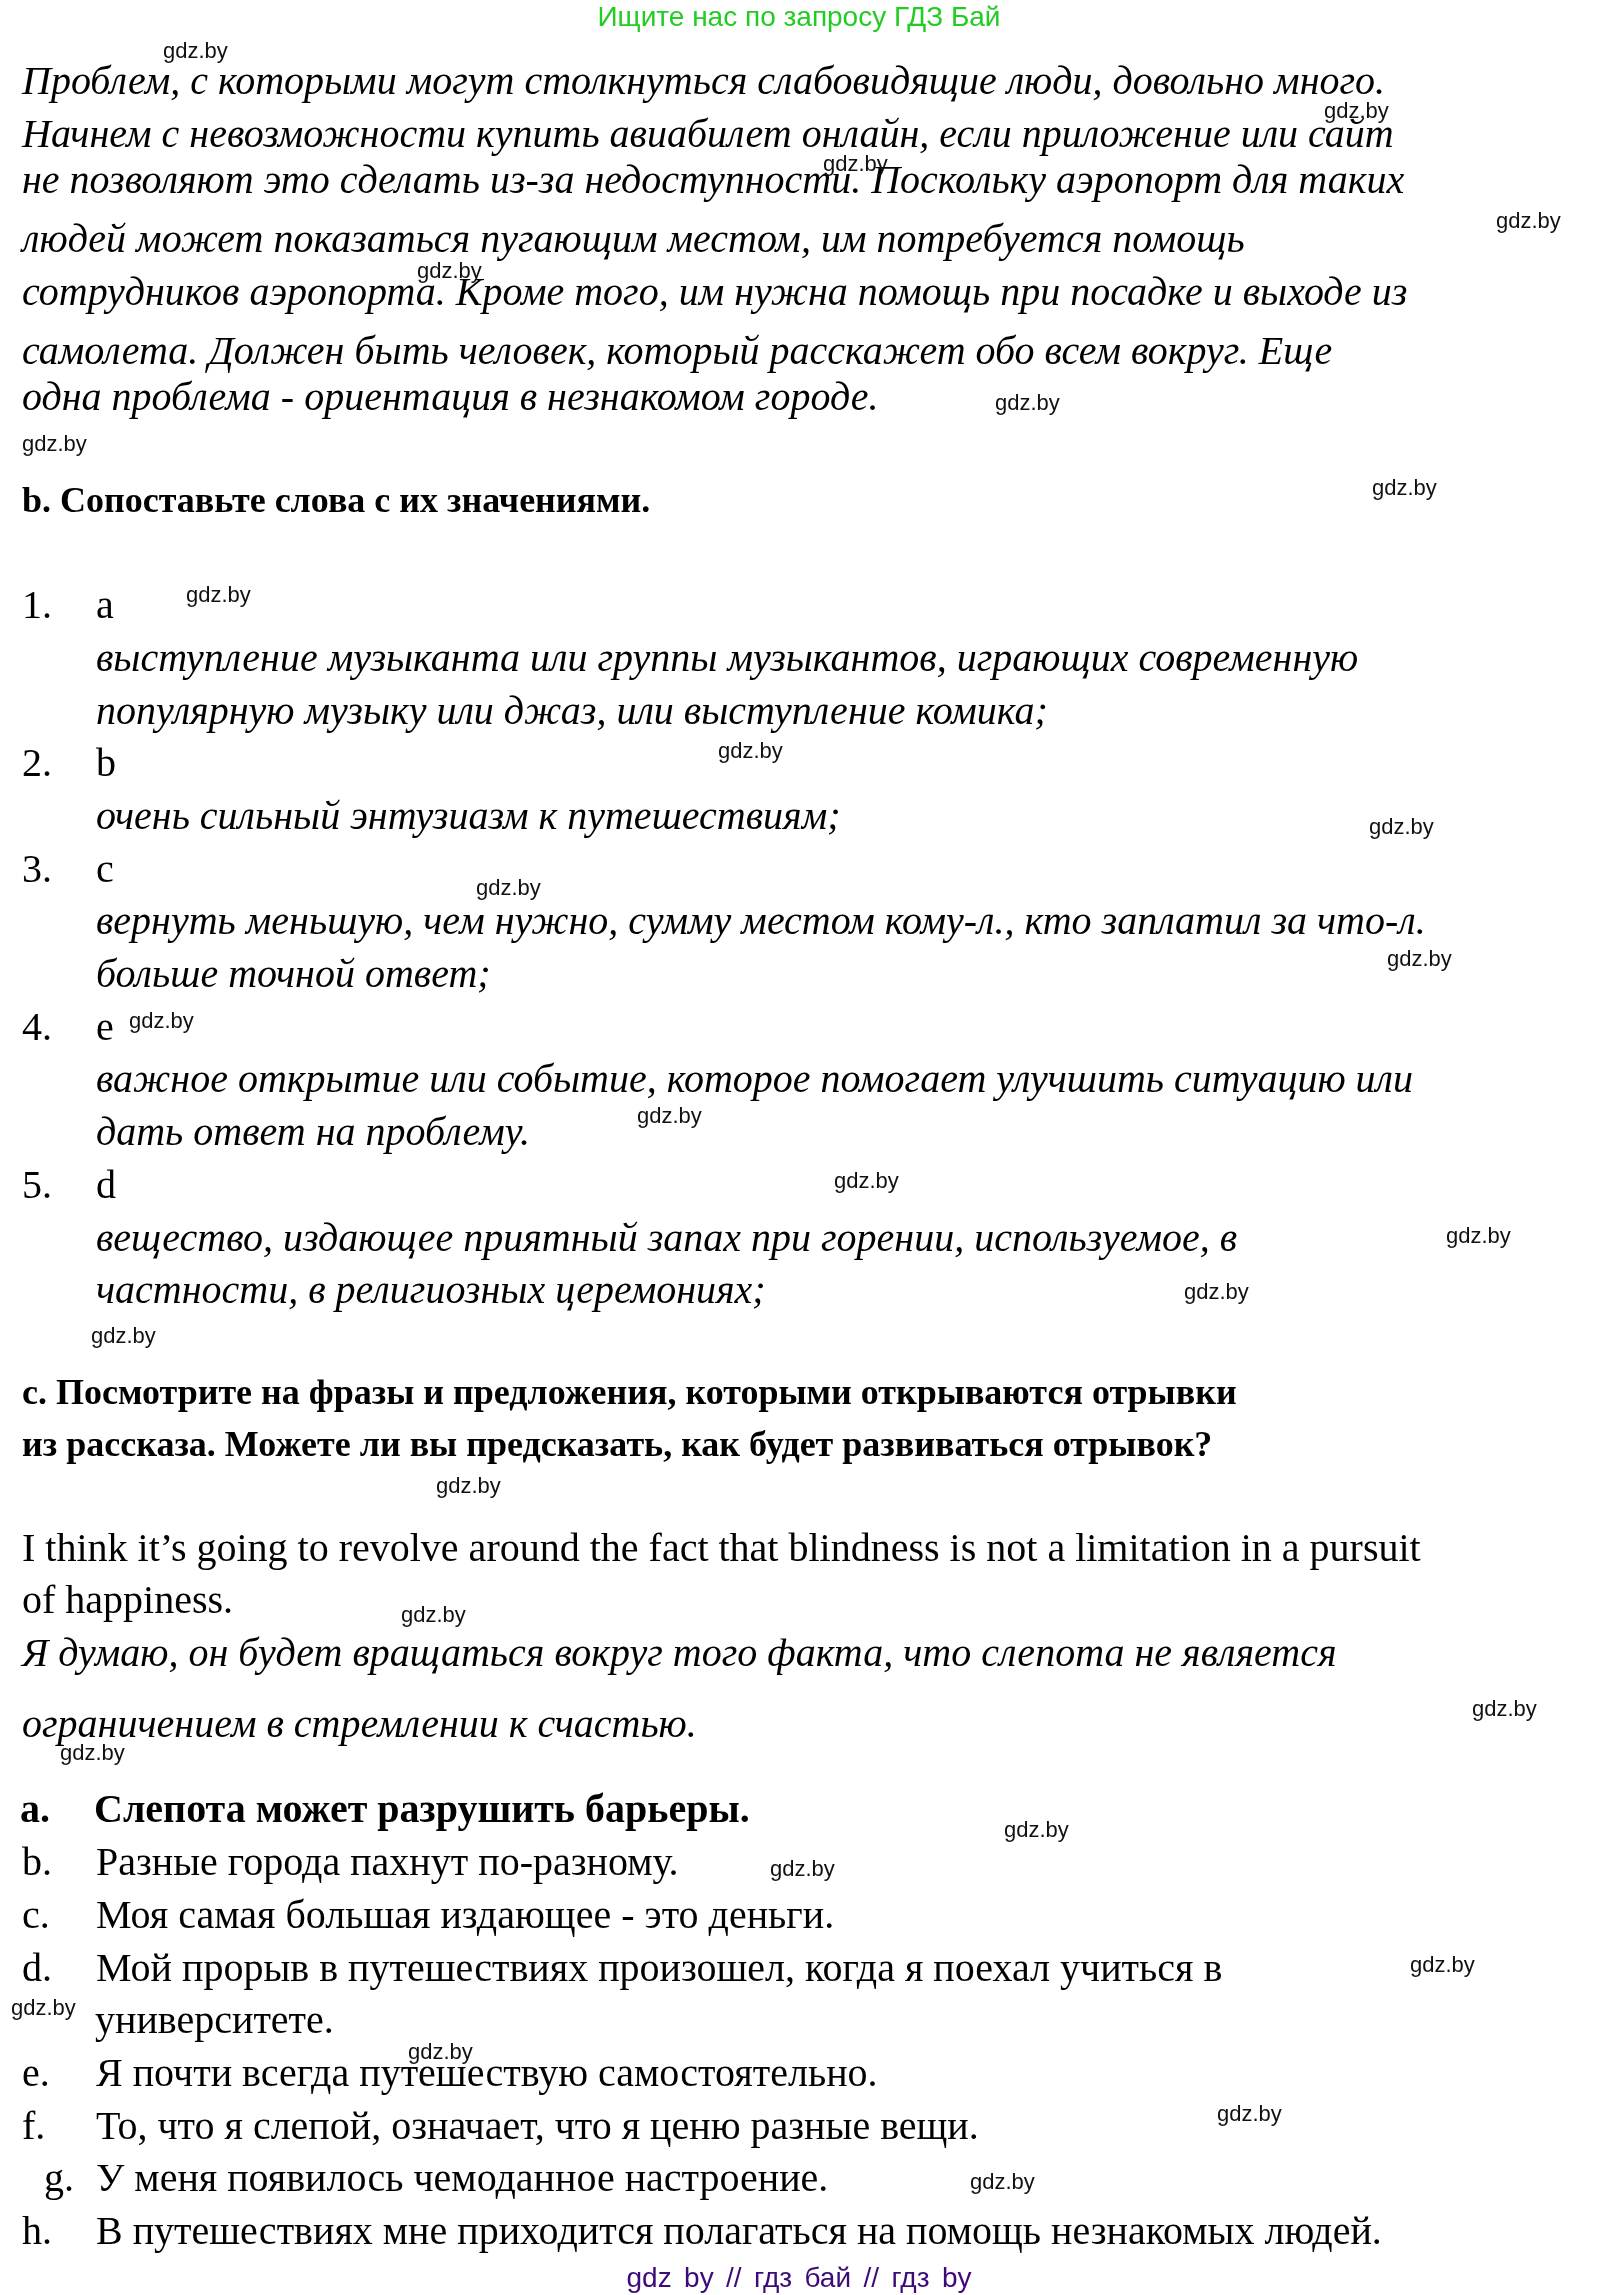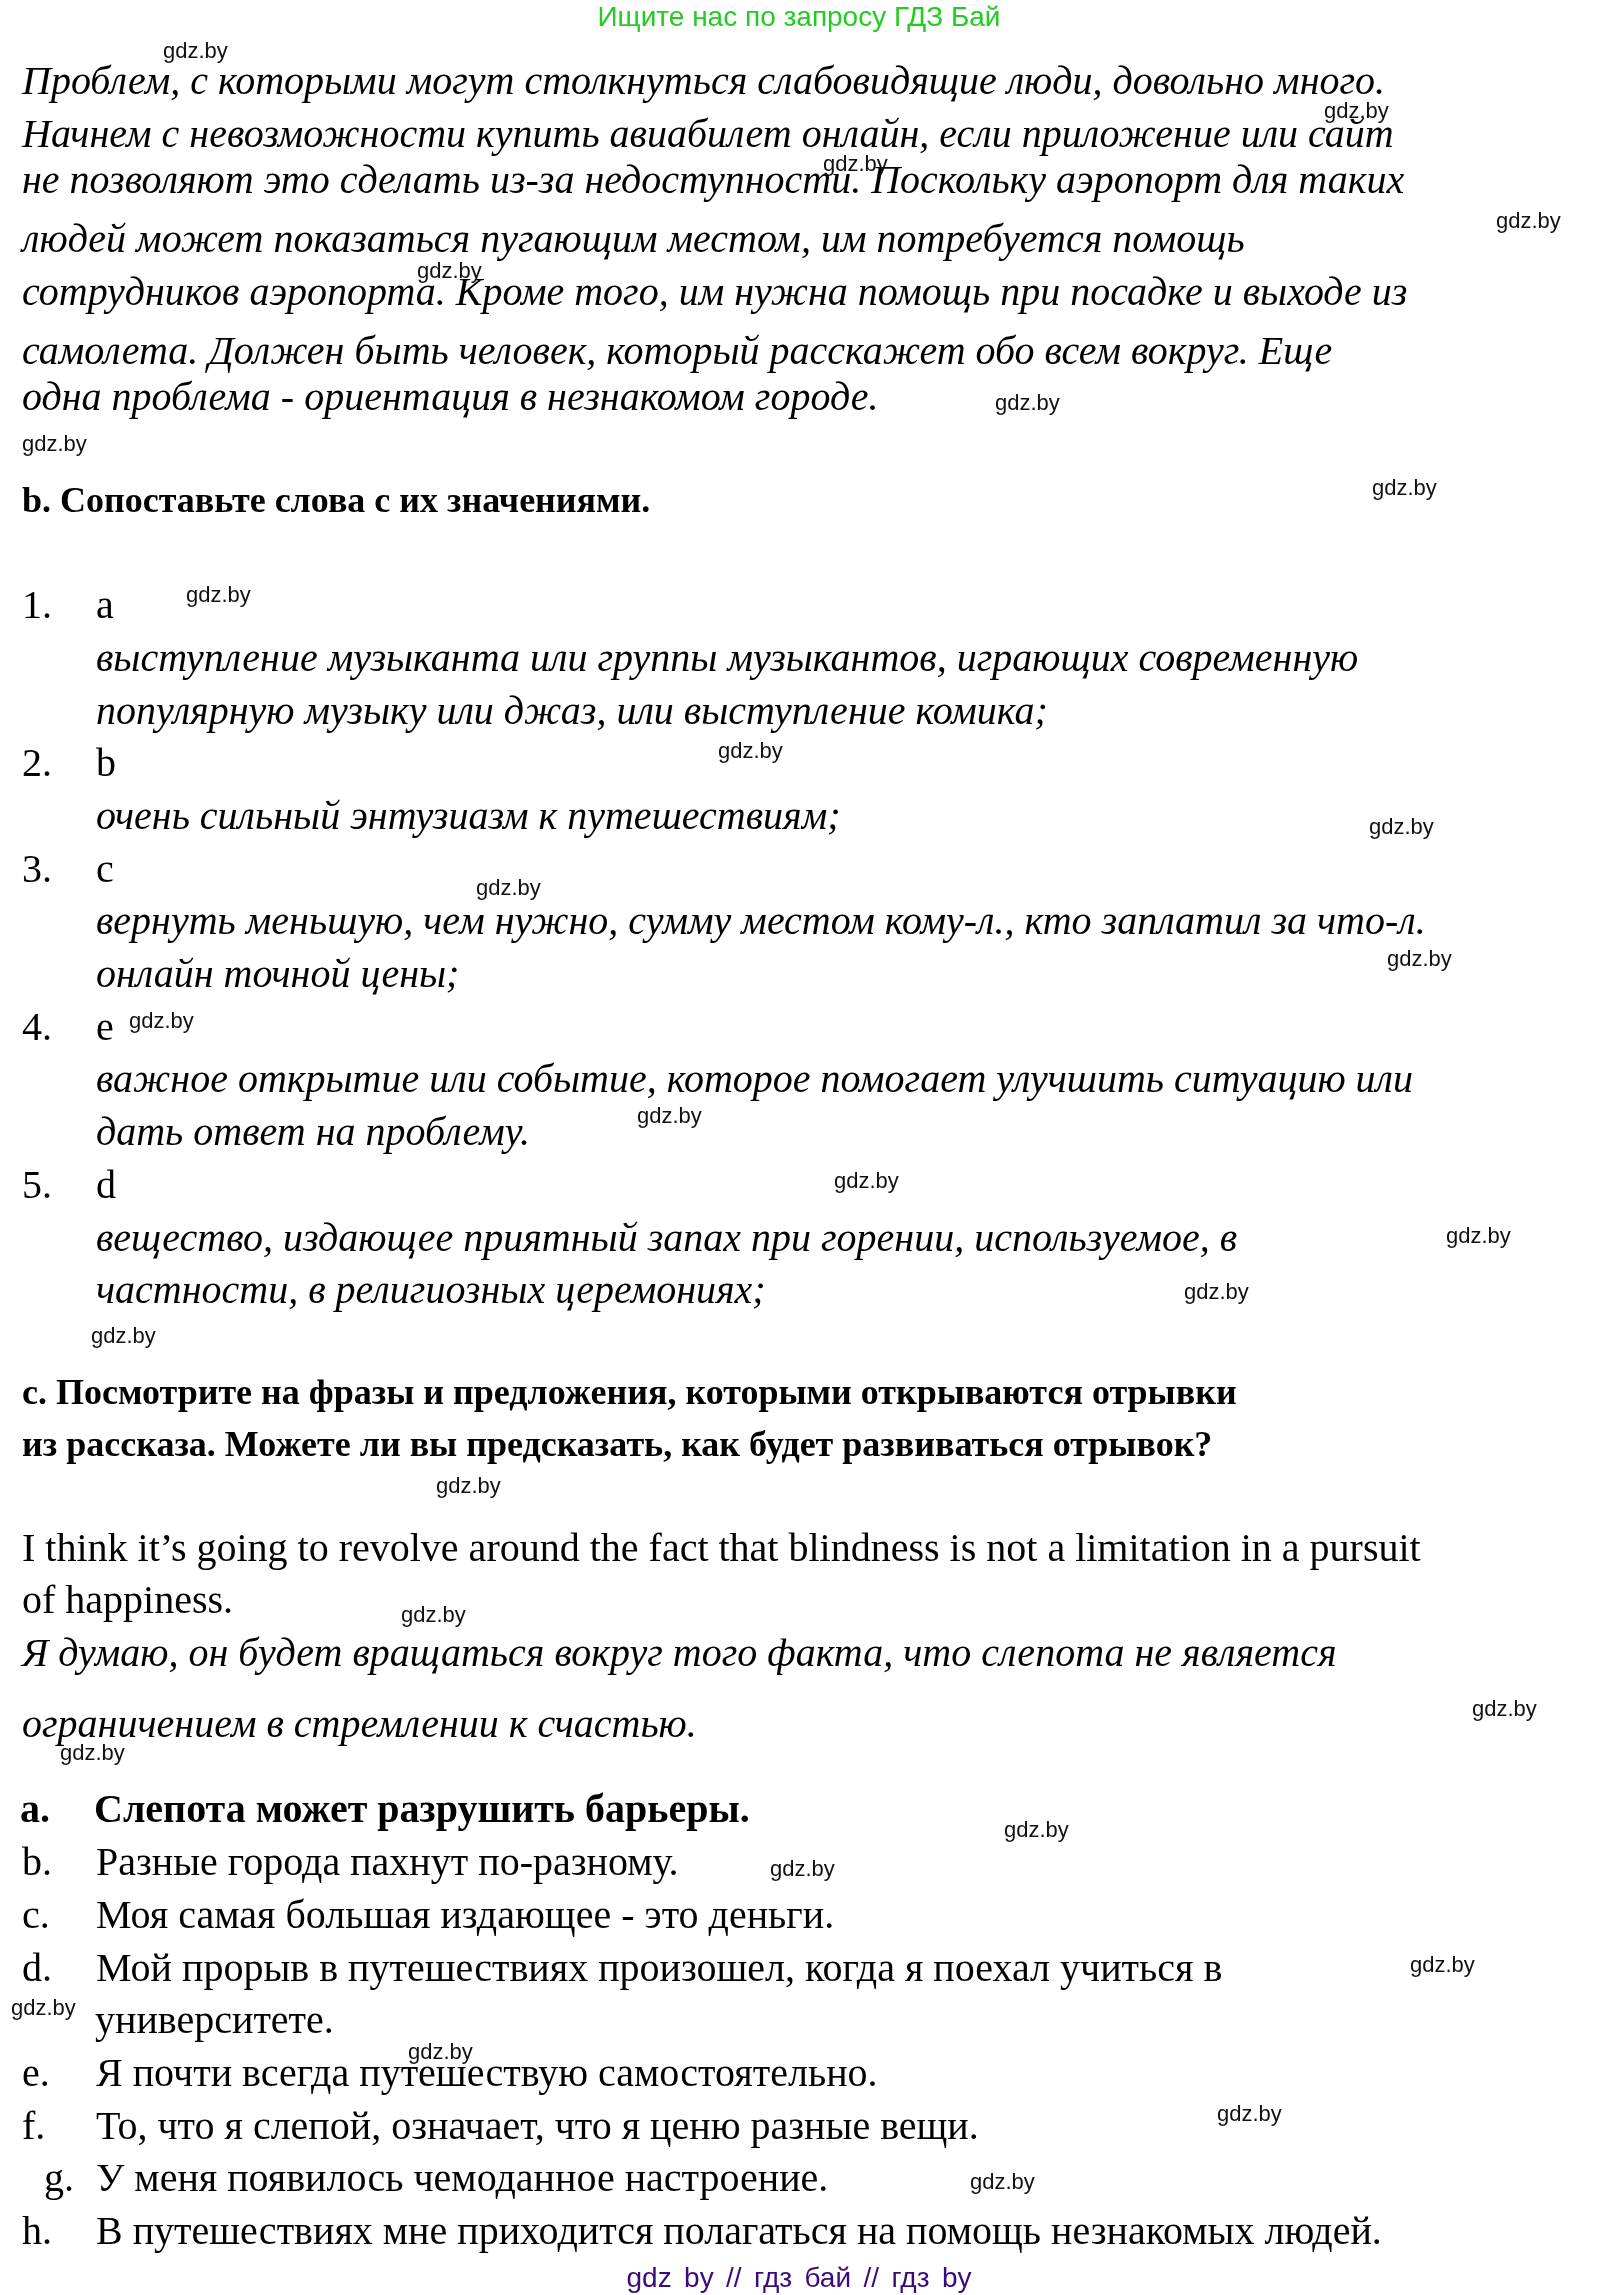--- a/index.html
+++ b/index.html
@@ -33,21 +33,21 @@
 <div>
   <div class="abs rm" style="left:22px; top:578px;"><span class="num">1.</span><span>a</span></div>
   <div class="abs it" style="left:96px; top:631px;">выступление музыканта или группы музыкантов, играющих современную</div>
   <div class="abs it" style="left:96px; top:684px;">популярную музыку или джаз, или выступление комика;</div>
 
   <div class="abs rm" style="left:22px; top:736px;"><span class="num">2.</span><span>b</span></div>
   <div class="abs it" style="left:96px; top:789px;">очень сильный энтузиазм к путешествиям;</div>
 
   <div class="abs rm" style="left:22px; top:842px;"><span class="num">3.</span><span>c</span></div>
   <div class="abs it" style="left:96px; top:894px;">вернуть меньшую, чем нужно, сумму местом кому-л., кто заплатил за что-л.</div>
-  <div class="abs it" style="left:96px; top:947px;">онлайн точной цены;</div>
+  <div class="abs it" style="left:96px; top:947px;">больше точной ответ;</div>
 
   <div class="abs rm" style="left:22px; top:1000px;"><span class="num">4.</span><span>e</span></div>
   <div class="abs it" style="left:96px; top:1052px;">важное открытие или событие, которое помогает улучшить ситуацию или</div>
   <div class="abs it" style="left:96px; top:1105px;">дать ответ на проблему.</div>
 
   <div class="abs rm" style="left:22px; top:1158px;"><span class="num">5.</span><span>d</span></div>
   <div class="abs it" style="left:96px; top:1211px;">вещество, издающее приятный запах при горении, используемое, в</div>
   <div class="abs it" style="left:96px; top:1263px;">частности, в религиозных церемониях;</div>
 </div>
 

